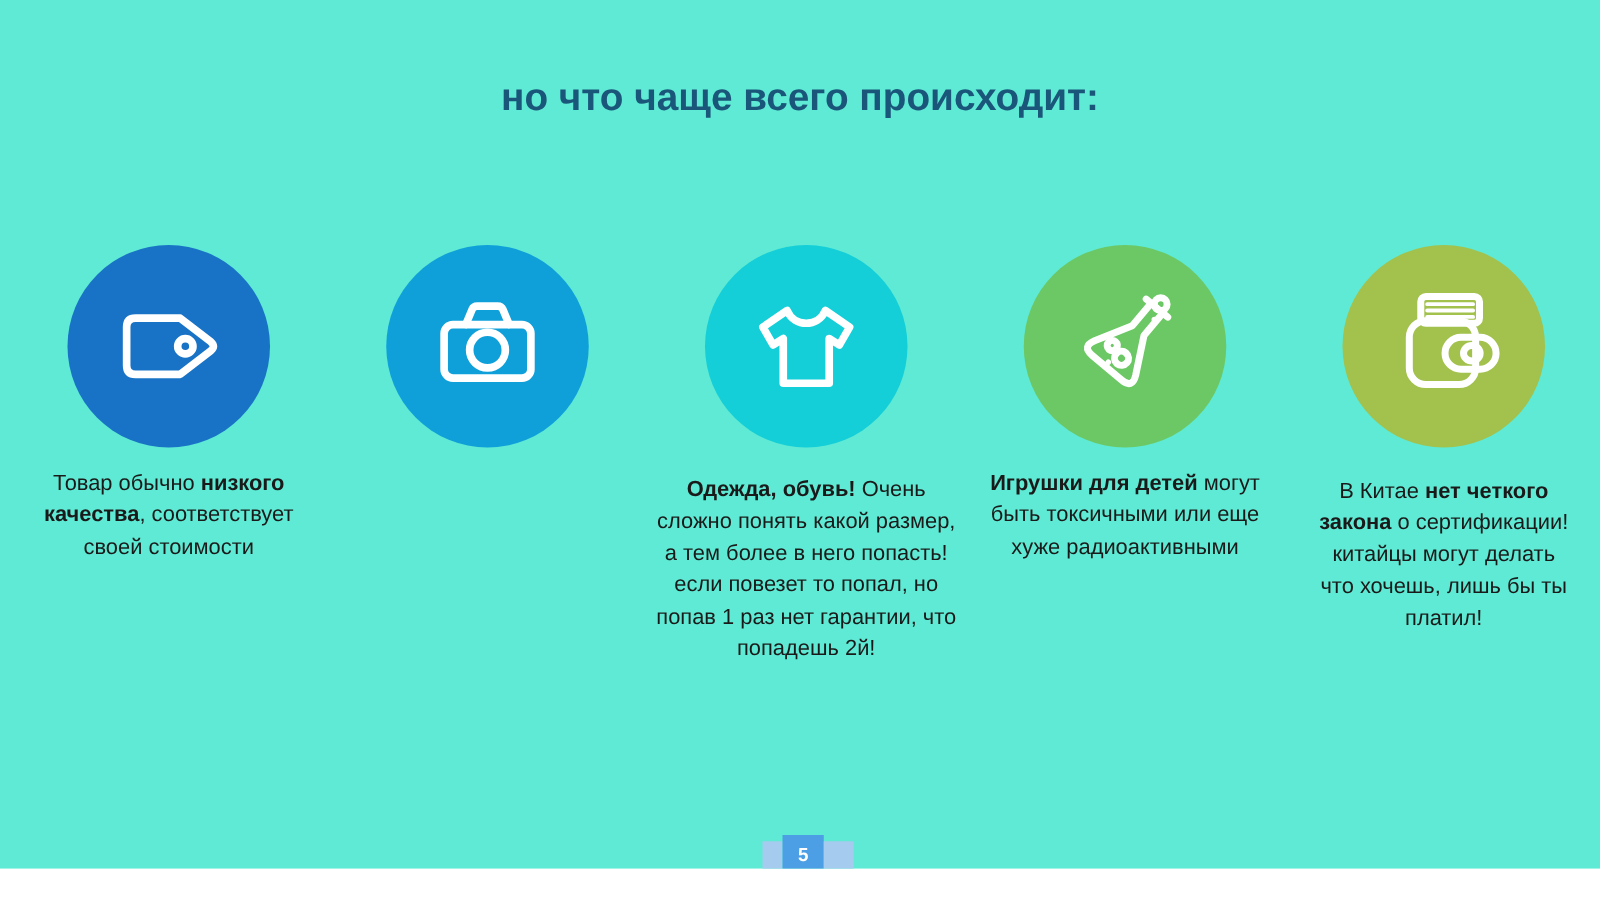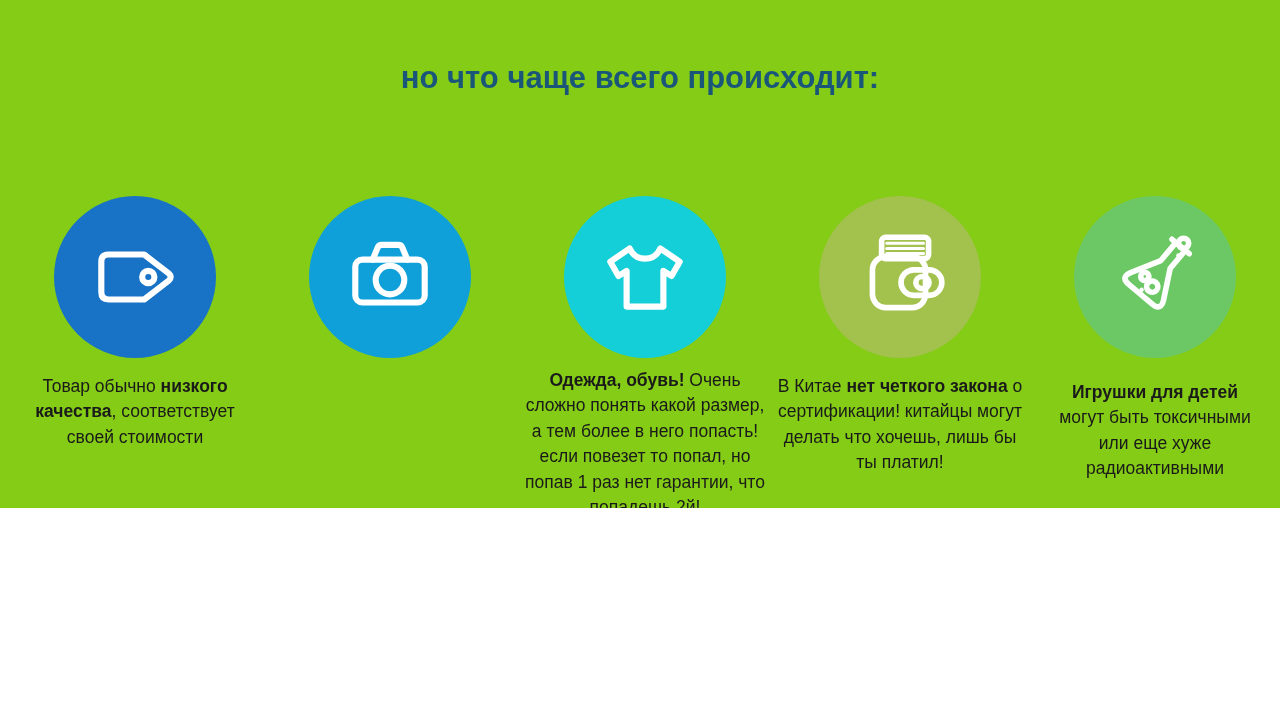--- a/index.html
+++ b/index.html
@@ -1,17 +1,17 @@
 <!DOCTYPE html>
 <html><head>
 <meta charset="utf-8">
 <style>
   html,body { margin:0; padding:0; background:#fff; }
   .slide {
-    position:relative; width:1280px; height:508px; background:#84cc16;
+    position:relative; width:1280px; height:695px; background:#5eead4;
     overflow:hidden; font-family:"Liberation Sans", sans-serif;
   }
   .title {
     position:absolute; top:60px; left:0; width:100%;
     text-align:center; font-size:31px; font-weight:bold;
   }
   .columns {
     position:absolute; top:196px; left:10px;
     display:flex; gap:5px;
   }
@@ -19,21 +19,21 @@
   .circle {
     width:162px; height:162px; border-radius:50%;
     display:flex; align-items:center; justify-content:center;
     flex:0 0 auto;
   }
   .circle svg { width:98px; height:98px; display:block; }
   .col-text {
     margin-top:16px; font-size:17.5px; line-height:1.45;
     text-align:center; color:#1a1a1a; width:100%;
   }
-  .col:nth-child(3) .col-text { max-width:240px; margin-top:10px; }
+  .col:nth-child(3) .col-text { max-width:240px; margin-top:21px; }
   .col:nth-child(5) .col-text { max-width:200px; margin-top:22px; }
   .bold { font-weight:bold; }
   .page-badge {
     position:absolute; left:610px; top:668px;
     display:flex; align-items:center;
   }
   .wing { height:23px; }
   .wing-left { width:16px; }
   .wing-right { width:24px; }
   .badge-center {
@@ -84,57 +84,57 @@
             <path d="M33 20 L14 33 L22 47 L30 42 L30 77 L66 77 L66 42 L74 47 L82 33 L63 20 C60 27 54 30 48 30 C42 30 36 27 33 20 Z"></path>
           </svg>
         </span>
       </div>
       <div class="col-text">
         <span class="bold">Одежда, обувь!</span><span> Очень сложно понять какой размер, а тем более в него попасть! если повезет то попал, но попав 1 раз нет гарантии, что попадешь 2й!</span>
       </div>
     </div>
 
     <div class="col">
-      <div class="circle" style="background-color: rgb(162, 193, 77);">
-        <span>
-          <svg viewBox="0 0 96 96" fill="none" stroke="#ffffff" stroke-width="5.5" stroke-linejoin="round" stroke-linecap="round">
-            <rect x="30" y="9" width="46" height="21" rx="4"></rect>
-            <path d="M35 15 H71 M35 20 H71 M35 25 H71" stroke-width="3"></path>
-            <rect x="21" y="28" width="52" height="50" rx="13"></rect>
-            <rect x="49" y="41" width="40" height="25" rx="12.5"></rect>
-            <ellipse cx="70" cy="53.5" rx="6.5" ry="6"></ellipse>
-          </svg>
-        </span>
-      </div>
-      <div class="col-text">
-        <span>В Китае </span><span class="bold">нет четкого закона</span><span> о сертификации! китайцы могут делать что хочешь, лишь бы ты платил!</span>
-      </div>
-    </div>
-
-    <div class="col">
       <div class="circle" style="background-color: rgb(108, 200, 100);">
         <span>
           <svg viewBox="0 0 96 96" fill="none" stroke="#ffffff" stroke-width="5.5" stroke-linejoin="round" stroke-linecap="round">
             <g transform="rotate(40 48 48)">
               <path d="M42 10 V32 L27 60 Q22 70 33 70 H63 Q74 70 69 60 L54 32 V10"></path>
               <path d="M37 9 H59"></path>
               <circle cx="40" cy="54" r="4"></circle>
               <circle cx="52" cy="57" r="5.5"></circle>
               <circle cx="46" cy="66" r="2.2" fill="#ffffff" stroke="none"></circle>
             </g>
             <circle cx="76" cy="15" r="5"></circle>
             <circle cx="71" cy="27" r="2.2" fill="#ffffff" stroke="none"></circle>
           </svg>
         </span>
       </div>
       <div class="col-text">
         <span class="bold">Игрушки для детей</span><span> могут быть токсичными или еще хуже радиоактивными</span>
       </div>
     </div>
 
+    <div class="col">
+      <div class="circle" style="background-color: rgb(162, 193, 77);">
+        <span>
+          <svg viewBox="0 0 96 96" fill="none" stroke="#ffffff" stroke-width="5.5" stroke-linejoin="round" stroke-linecap="round">
+            <rect x="30" y="9" width="46" height="21" rx="4"></rect>
+            <path d="M35 15 H71 M35 20 H71 M35 25 H71" stroke-width="3"></path>
+            <rect x="21" y="28" width="52" height="50" rx="13"></rect>
+            <rect x="49" y="41" width="40" height="25" rx="12.5"></rect>
+            <ellipse cx="70" cy="53.5" rx="6.5" ry="6"></ellipse>
+          </svg>
+        </span>
+      </div>
+      <div class="col-text">
+        <span>В Китае </span><span class="bold">нет четкого закона</span><span> о сертификации! китайцы могут делать что хочешь, лишь бы ты платил!</span>
+      </div>
+    </div>
+
   </div>
 
   <div class="page-badge">
     <div class="wing wing-left" style="background-color: rgb(165, 203, 238);"></div>
     <div class="badge-center" style="background-color: rgb(76, 159, 228);">5</div>
     <div class="wing wing-right" style="background-color: rgb(165, 203, 238);"></div>
   </div>
 
 </div>
 

